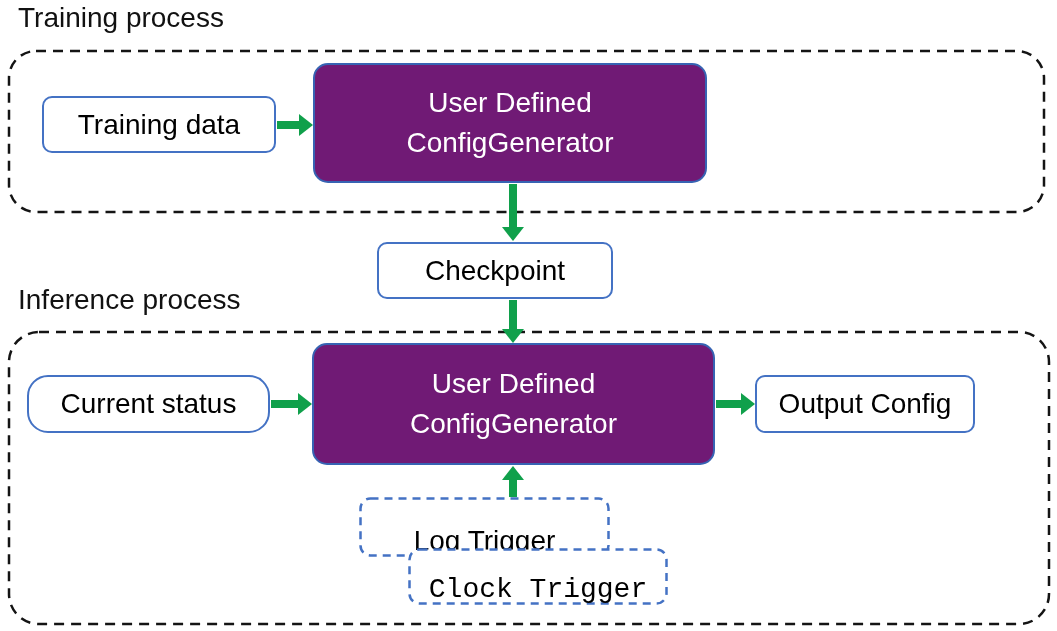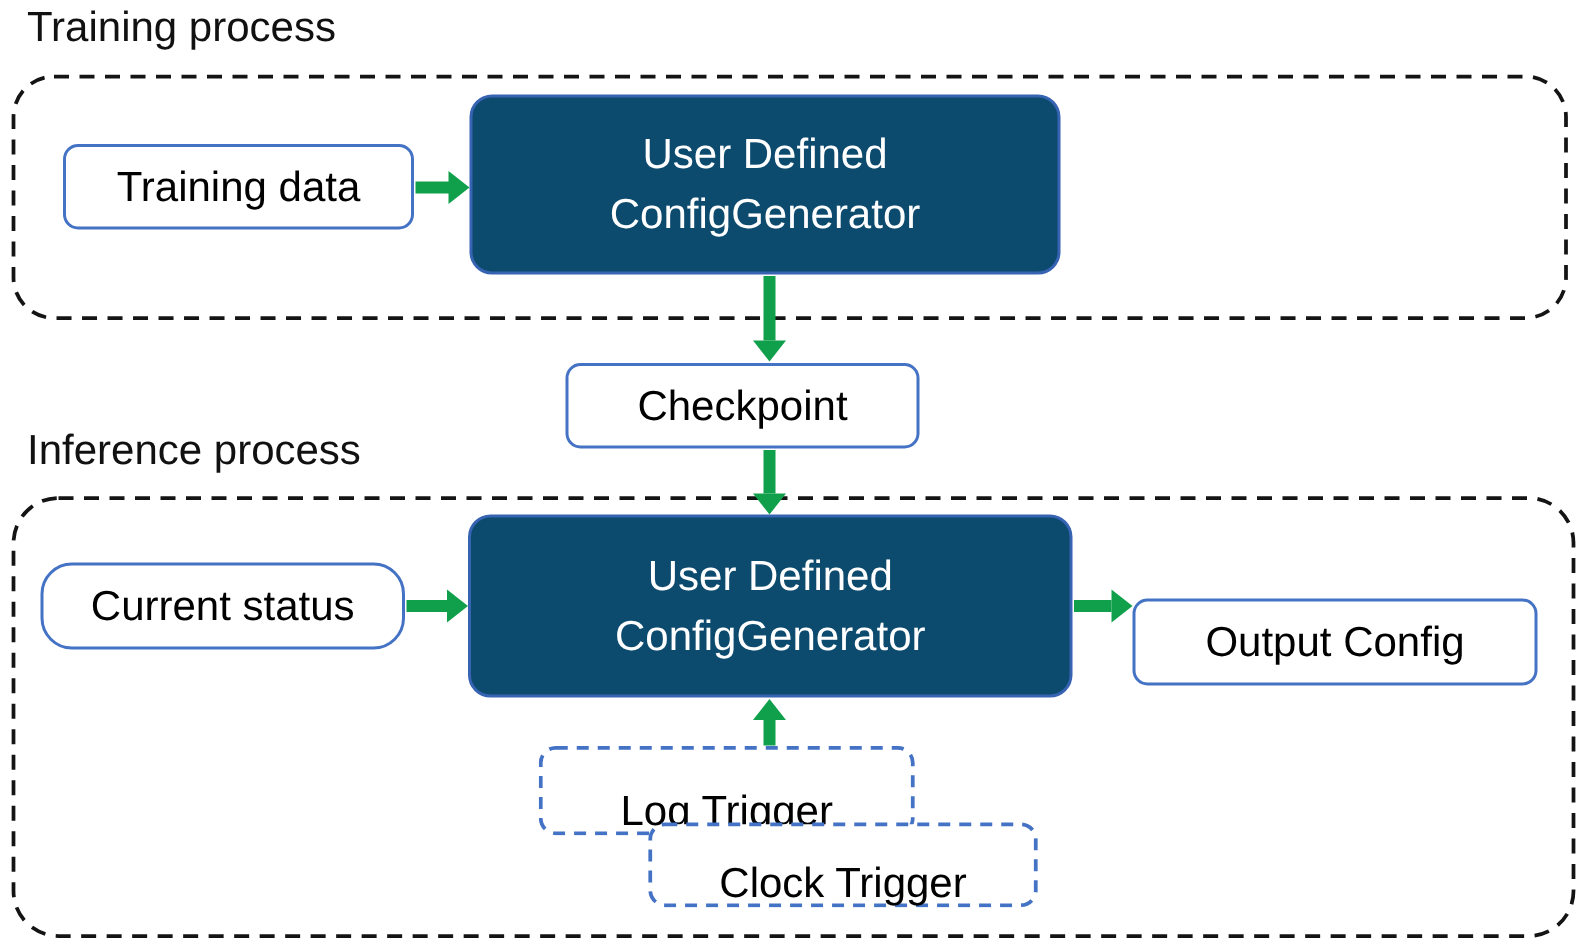--- a/index.html
+++ b/index.html
@@ -31,21 +31,21 @@
     display: flex;
     align-items: center;
     justify-content: center;
     font-size: 28px;
     color: #000000;
     white-space: nowrap;
     box-sizing: border-box;
   }
   .module-box {
     position: absolute;
-    background: #0c4a6e;
+    background: #701a75;
     border: 2px solid #3763B3;
     border-radius: 15px;
     display: flex;
     flex-direction: column;
     align-items: center;
     justify-content: center;
     color: #ffffff;
     font-size: 28px;
     line-height: 40px;
     text-align: center;
@@ -115,21 +115,21 @@
 
   <div class="light-box" style="left:27px; top:375px; width:243px; height:58px;border-radius:21px;">
     <span>Current status</span>
   </div>
 
   <div class="module-box" style="left:312px; top:343px; width:403px; height:122px;">
     <span>User Defined</span>
     <span>ConfigGenerator</span>
   </div>
 
-  <div class="light-box" style="left:755px; top:375px; width:270px; height:58px;margin-top:24px;">
+  <div class="light-box" style="left:755px; top:375px; width:220px; height:58px;">
     <span>Output Config</span>
   </div>
 
   <div>
     <div class="shaft" style="left:271px; top:400px; width:27px; height:8px;"></div>
     <div class="head head-right" style="left:298px; top:393px;"></div>
   </div>
 
   <div>
     <div class="shaft" style="left:716px; top:400px; width:25px; height:8px;"></div>
@@ -141,20 +141,20 @@
     <div class="shaft" style="left:509px; top:480px; width:8px; height:17px;"></div>
   </div>
 
   <div class="trigger-box" style="left:359px; top:497px; width:251px; height:60px;">
     <svg viewBox="0 0 251 60">
       <rect x="1.5" y="1.5" width="248" height="57" rx="10" ry="10" fill="#ffffff" stroke="#4472C4" stroke-width="2.5" stroke-dasharray="8 6"></rect>
     </svg>
     <span class="trigger-label">Log Trigger</span>
   </div>
 
-  <div class="trigger-box" style="left:432px; top:548px; width:260px; height:57px;">
+  <div class="trigger-box" style="left:408px; top:548px; width:260px; height:57px;font-family:Liberation Mono, monospace;">
     <svg viewBox="0 0 260 57">
       <rect x="1.5" y="1.5" width="257" height="54" rx="10" ry="10" fill="#ffffff" stroke="#4472C4" stroke-width="2.5" stroke-dasharray="8 6"></rect>
     </svg>
     <span class="trigger-label">Clock Trigger</span>
   </div>
 
 </div>
 
 </body></html>

